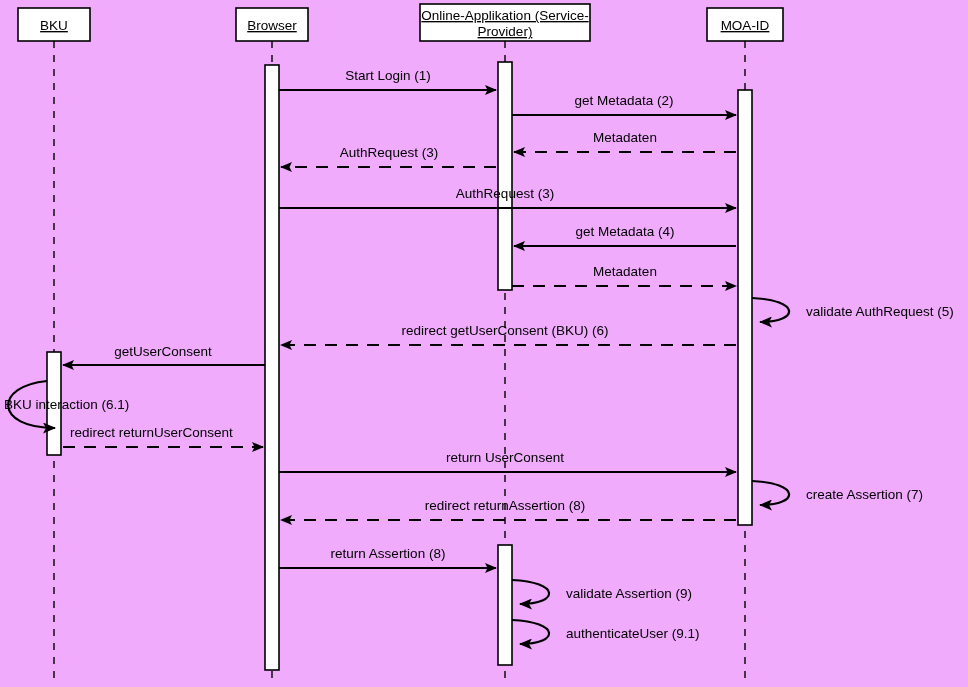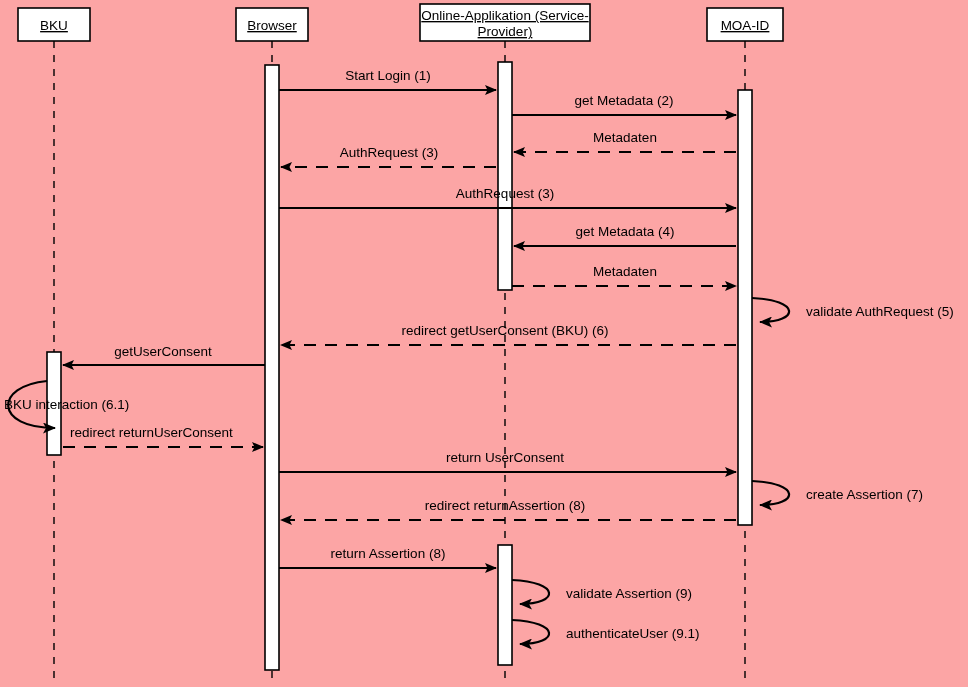--- a/index.html
+++ b/index.html
@@ -10,21 +10,21 @@
   body {
     font-family: "Liberation Sans", sans-serif;
     width: 968px;
     height: 687px;
     overflow: hidden;
   }
   #diagram-root {
     position: relative;
     width: 968px;
     height: 687px;
-    background: #fca5a5;
+    background: #f0abfc;
   }
   svg.seq {
     display: block;
     width: 968px;
     height: 687px;
   }
   .lifeline-box {
     fill: #ffffff;
     stroke: #000000;
     stroke-width: 1.6;

